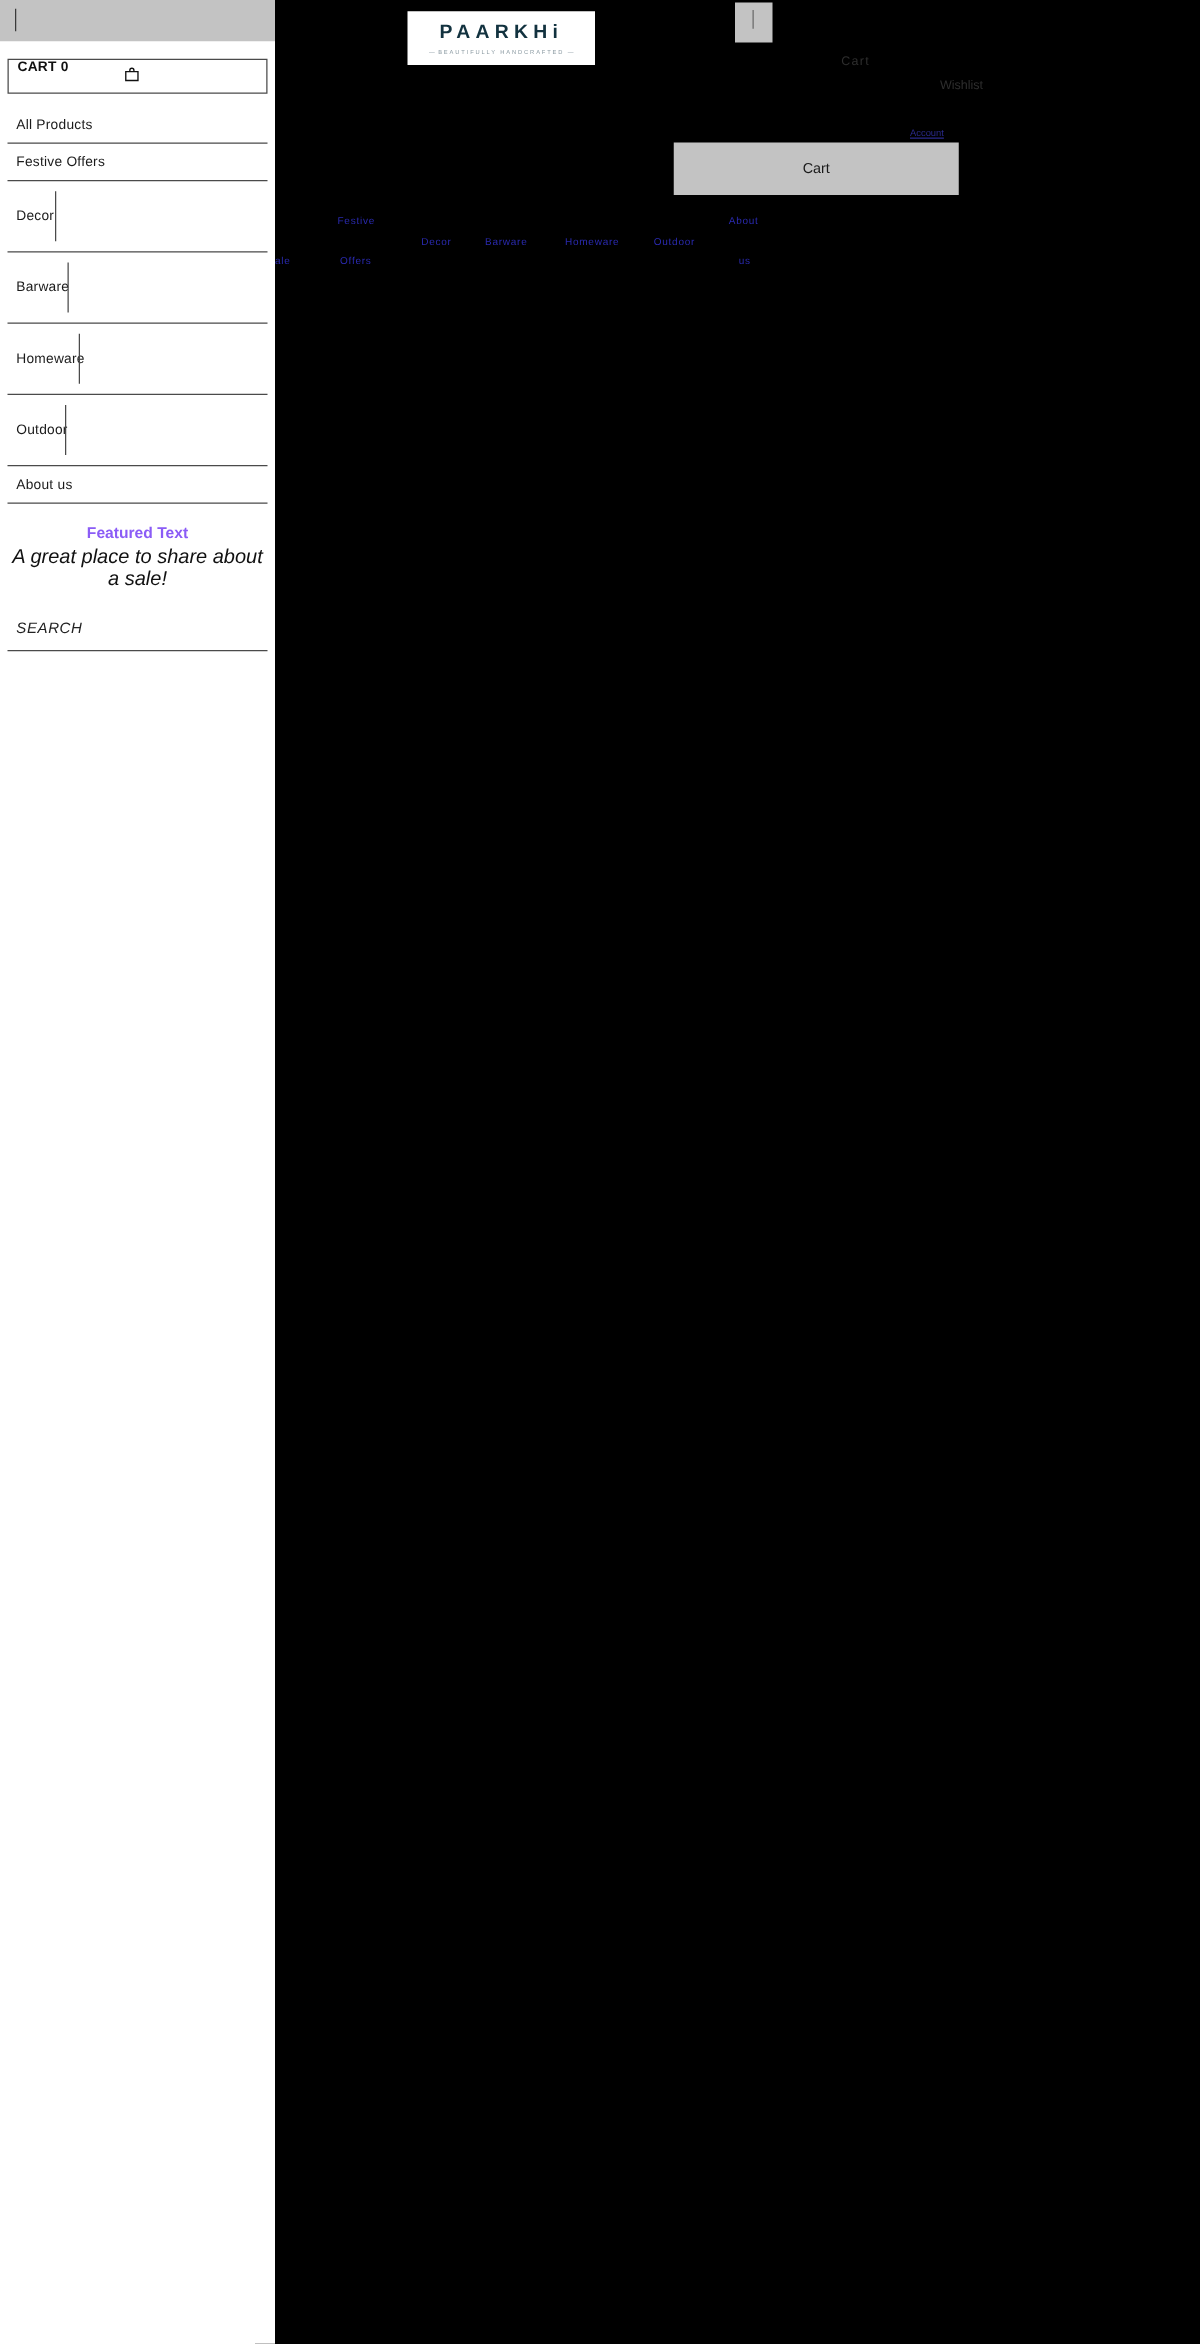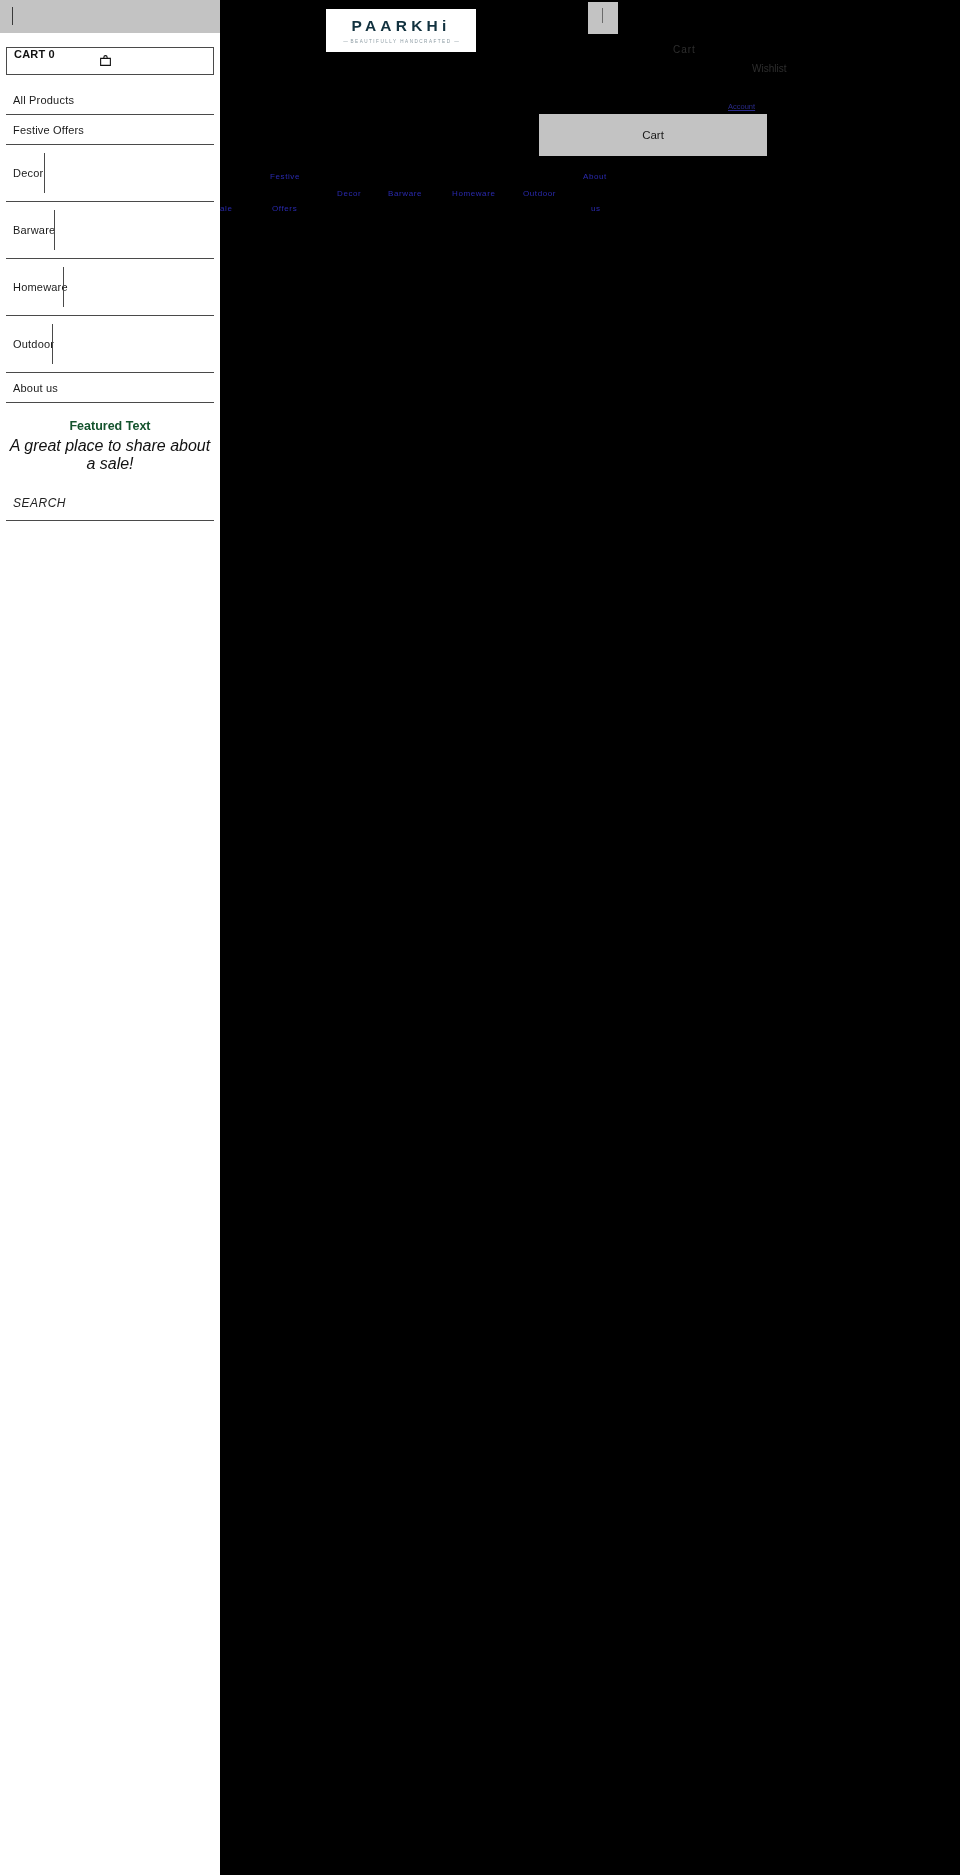--- a/index.html
+++ b/index.html
@@ -56,21 +56,21 @@
     width:1px; background:#4a4a4a;
   }
 
   .m-item.account { min-height:46px; display:block; padding-top:2px; }
   .acct-icon { display:block; margin:4px 0 0 106px; }
   .acct-label { font-size:11px; color:#1a1a1a; padding-left:18px; display:block; margin-top:-2px; }
 
   .featured {
     text-align:center; padding:16px 8px 4px 8px;
   }
-  .featured .f-title { font-size:12.5px; font-weight:bold; color:#14532d; }
+  .featured .f-title { font-size:12.5px; font-weight:bold; color:#8b5cf6; }
   .featured .f-sub { font-size:16px; font-style:italic; color:#111; margin-top:4px; }
 
   .search-row {
     margin:14px 6px 0 6px;
     border-bottom:1px solid #4a4a4a;
     padding:2px 0 9px 7px;
   }
   .search-row .s-label { font-size:12px; color:#222; letter-spacing:.5px;font-style:italic; }
 
   

